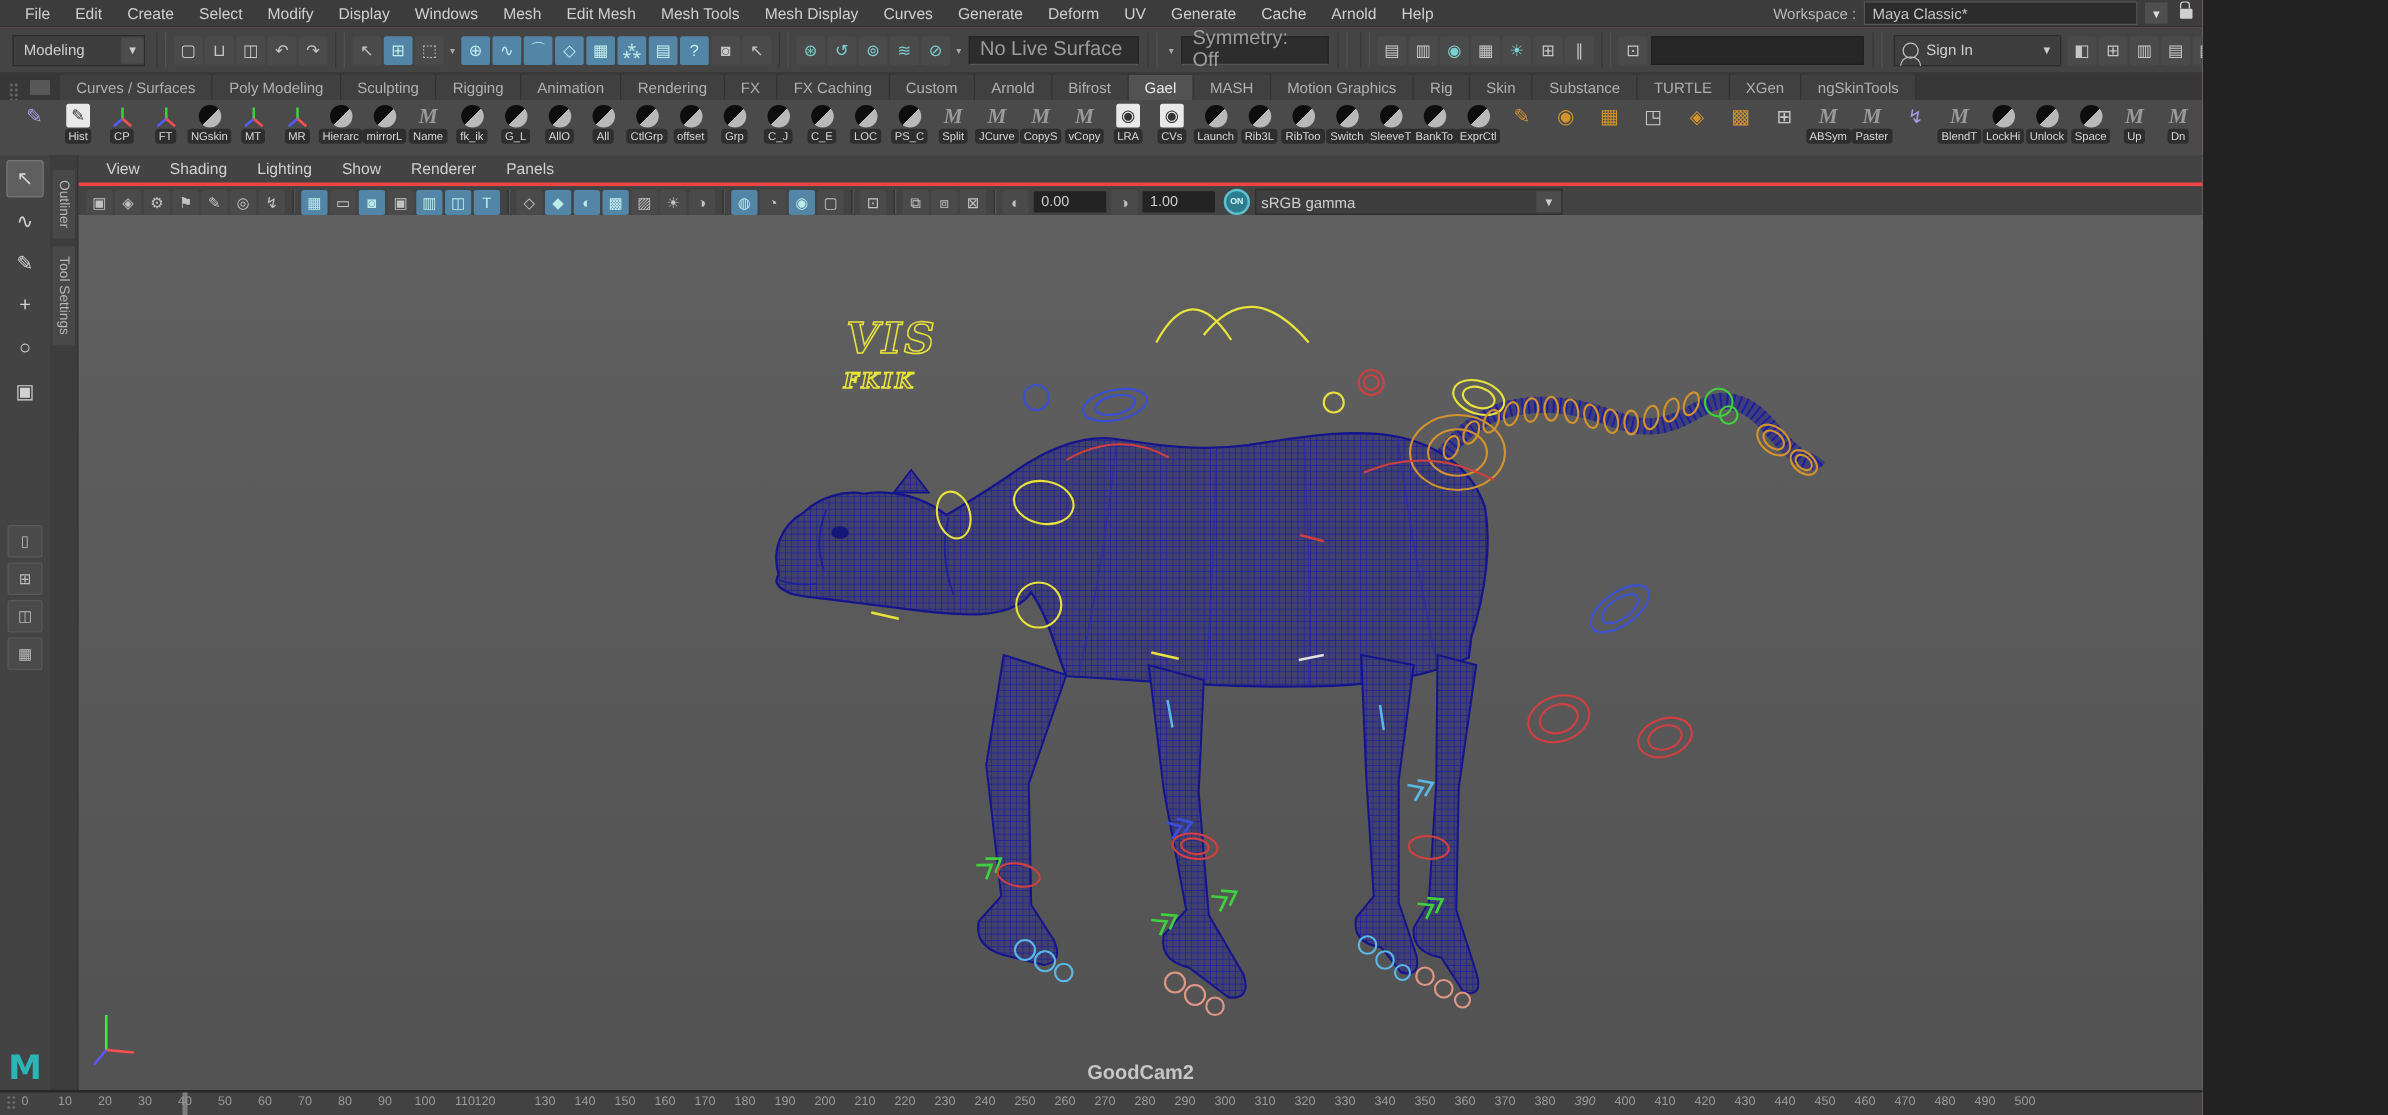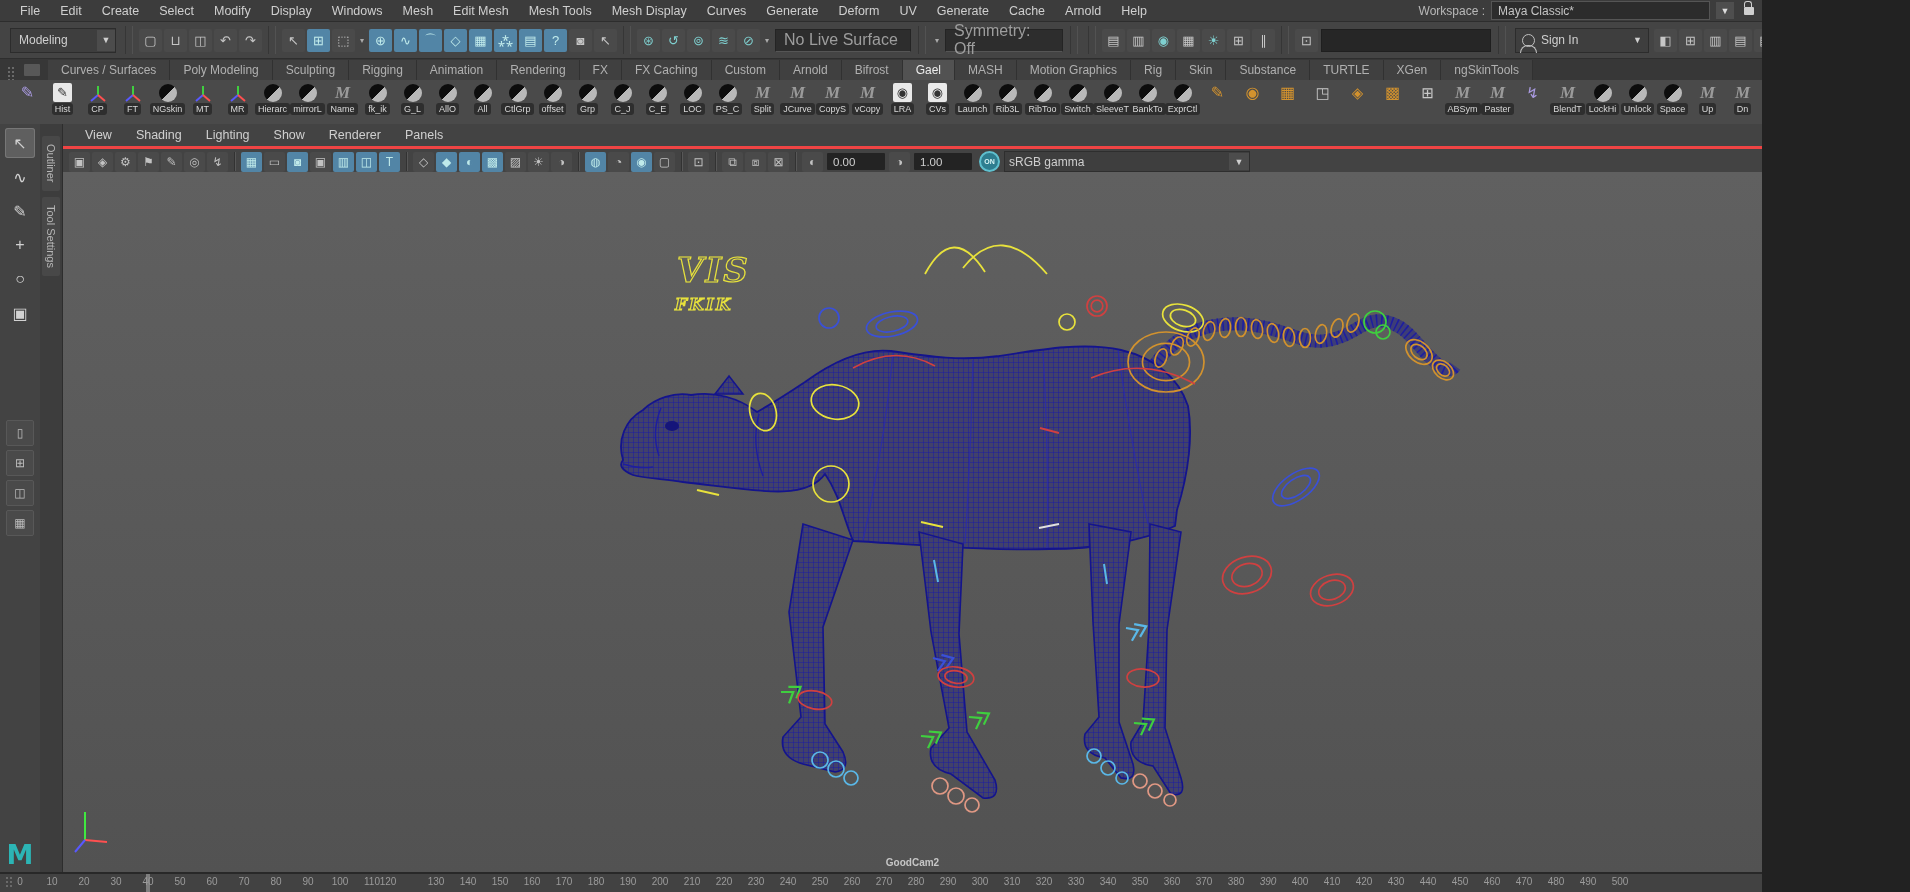--- a/index.html
+++ b/index.html
@@ -96,21 +96,21 @@
   .on-badge{width:17px;height:17px;border-radius:50%;background:#2e7d8f;border:2px solid #5fc0cf;
             color:#d8f6f6;font-size:7px;font-weight:bold;display:flex;align-items:center;
             justify-content:center;margin:0 4px;}
   .vp-dd{width:240px;height:19px;background:#3e3e3e;border:1px solid #2e2e2e;display:flex;
          align-items:center;font-size:12px;color:#cfcfcf;padding-left:4px;}
   .vp-dd .dd{margin-left:auto;width:20px;height:17px;background:#4c4c4c;display:flex;
          align-items:center;justify-content:center;font-size:9px;}
   .vp-view{position:absolute;left:0;top:48px;right:0;bottom:0;
            background:linear-gradient(#606060,#525252);overflow:hidden;}
   .cam-label{position:absolute;bottom:6px;left:50%;transform:translateX(-50%);
-             font-size:10px;font-weight:bold;color:#c6c6c6;}
+             font-size:16px;font-weight:bold;color:#c6c6c6;}
   
   .timeline{position:absolute;left:0;right:0;bottom:0;height:18px;background:#424242;
             border-top:2px solid #282828;}
   .tick{position:absolute;top:2px;font-size:10px;color:#9b9b9b;transform:translateX(-50%);}
   .playhead{position:absolute;left:146px;top:0;bottom:0;width:4px;background:#8d8d8d;opacity:.8;}
   .tl-dots{position:absolute;left:2px;top:2px;}
   .tl-arrow{position:absolute;left:1843px;top:4px;font-size:9px;color:#999;}
 </style>
 </head>
 <body>

